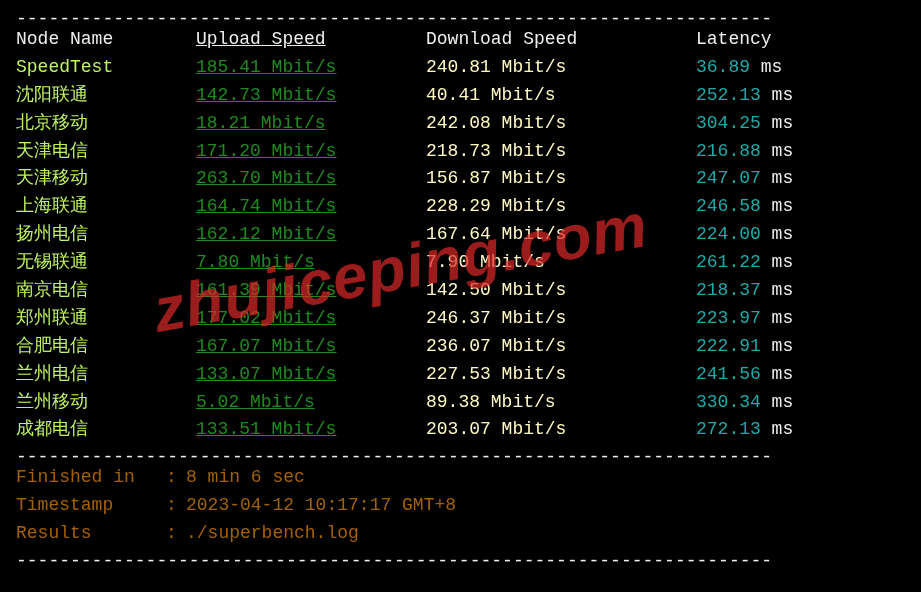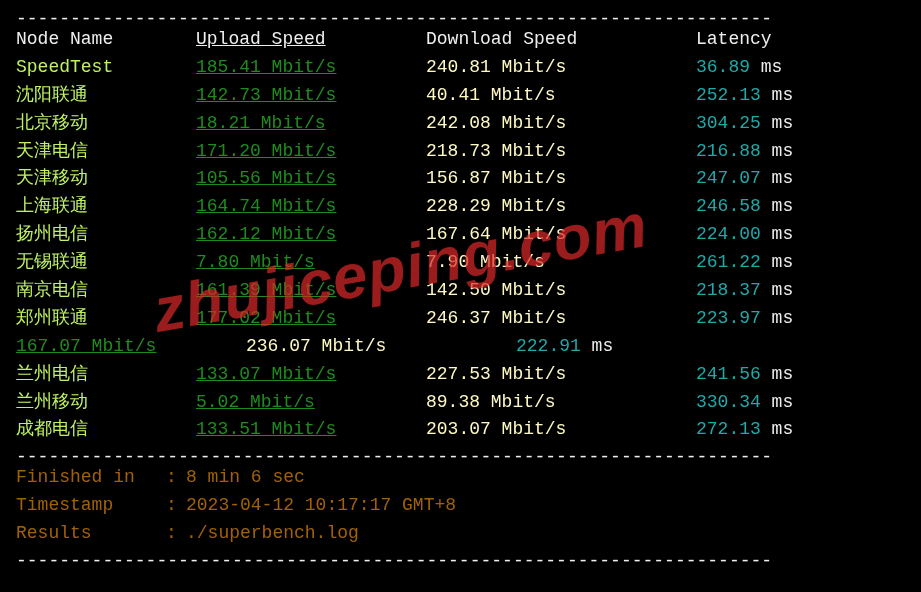--- a/index.html
+++ b/index.html
@@ -74,27 +74,27 @@
     <span class="col-name c-yellow">SpeedTest</span>
     <span class="col-up c-green">185.41 Mbit/s</span>
     <span class="col-down c-red">240.81 Mbit/s</span>
     <span class="col-lat"><span class="c-cyan">36.89</span><span class="c-white"> ms</span></span>
   </div>
 
   <div id="rows-container">
       <div class="row"><span class="col-name c-yellow">沈阳联通</span><span class="col-up c-green">142.73 Mbit/s</span><span class="col-down c-red">40.41 Mbit/s</span><span class="col-lat"><span class="c-cyan">252.13</span><span class="c-white"> ms</span></span></div>
       <div class="row"><span class="col-name c-yellow">北京移动</span><span class="col-up c-green">18.21 Mbit/s</span><span class="col-down c-red">242.08 Mbit/s</span><span class="col-lat"><span class="c-cyan">304.25</span><span class="c-white"> ms</span></span></div>
       <div class="row"><span class="col-name c-yellow">天津电信</span><span class="col-up c-green">171.20 Mbit/s</span><span class="col-down c-red">218.73 Mbit/s</span><span class="col-lat"><span class="c-cyan">216.88</span><span class="c-white"> ms</span></span></div>
-      <div class="row"><span class="col-name c-yellow">天津移动</span><span class="col-up c-green">105.56 Mbit/s</span><span class="col-down c-red">156.87 Mbit/s</span><span class="col-lat"><span class="c-cyan">247.07</span><span class="c-white"> ms</span></span></div>
+      <div class="row"><span class="col-name c-yellow">天津移动</span><span class="col-up c-green">263.70 Mbit/s</span><span class="col-down c-red">156.87 Mbit/s</span><span class="col-lat"><span class="c-cyan">247.07</span><span class="c-white"> ms</span></span></div>
       <div class="row"><span class="col-name c-yellow">上海联通</span><span class="col-up c-green">164.74 Mbit/s</span><span class="col-down c-red">228.29 Mbit/s</span><span class="col-lat"><span class="c-cyan">246.58</span><span class="c-white"> ms</span></span></div>
       <div class="row"><span class="col-name c-yellow">扬州电信</span><span class="col-up c-green">162.12 Mbit/s</span><span class="col-down c-red">167.64 Mbit/s</span><span class="col-lat"><span class="c-cyan">224.00</span><span class="c-white"> ms</span></span></div>
       <div class="row"><span class="col-name c-yellow">无锡联通</span><span class="col-up c-green">7.80 Mbit/s</span><span class="col-down c-red">7.90 Mbit/s</span><span class="col-lat"><span class="c-cyan">261.22</span><span class="c-white"> ms</span></span></div>
       <div class="row"><span class="col-name c-yellow">南京电信</span><span class="col-up c-green">161.39 Mbit/s</span><span class="col-down c-red">142.50 Mbit/s</span><span class="col-lat"><span class="c-cyan">218.37</span><span class="c-white"> ms</span></span></div>
       <div class="row"><span class="col-name c-yellow">郑州联通</span><span class="col-up c-green">177.02 Mbit/s</span><span class="col-down c-red">246.37 Mbit/s</span><span class="col-lat"><span class="c-cyan">223.97</span><span class="c-white"> ms</span></span></div>
-      <div class="row"><span class="col-up c-green">167.07 Mbit/s</span><span class="col-down c-red">236.07 Mbit/s</span><span class="col-lat"><span class="c-cyan">222.91</span><span class="c-white"> ms</span></span></div>
+      <div class="row"><span class="col-name c-yellow">合肥电信</span><span class="col-up c-green">167.07 Mbit/s</span><span class="col-down c-red">236.07 Mbit/s</span><span class="col-lat"><span class="c-cyan">222.91</span><span class="c-white"> ms</span></span></div>
       <div class="row"><span class="col-name c-yellow">兰州电信</span><span class="col-up c-green">133.07 Mbit/s</span><span class="col-down c-red">227.53 Mbit/s</span><span class="col-lat"><span class="c-cyan">241.56</span><span class="c-white"> ms</span></span></div>
       <div class="row"><span class="col-name c-yellow">兰州移动</span><span class="col-up c-green">5.02 Mbit/s</span><span class="col-down c-red">89.38 Mbit/s</span><span class="col-lat"><span class="c-cyan">330.34</span><span class="c-white"> ms</span></span></div>
       <div class="row"><span class="col-name c-yellow">成都电信</span><span class="col-up c-green">133.51 Mbit/s</span><span class="col-down c-red">203.07 Mbit/s</span><span class="col-lat"><span class="c-cyan">272.13</span><span class="c-white"> ms</span></span></div>
     </div>
 
   <div class="divider">----------------------------------------------------------------------</div>
 
   <div class="footer-row">
     <span class="footer-label">Finished in</span>
     <span class="footer-sep">: </span>

